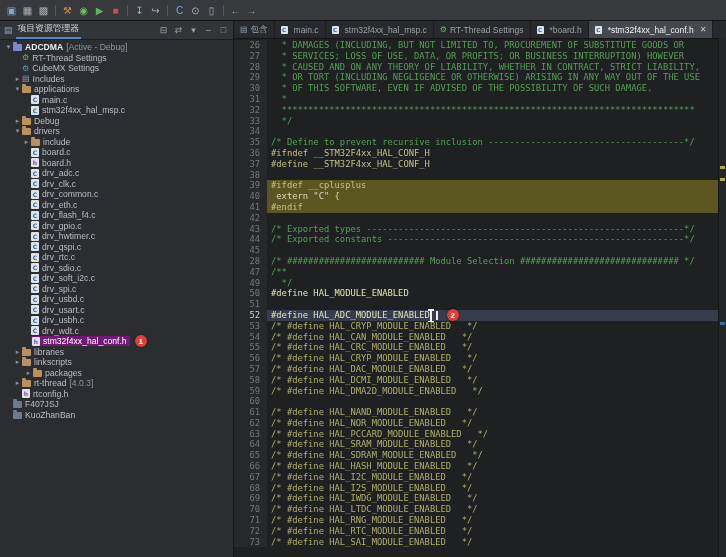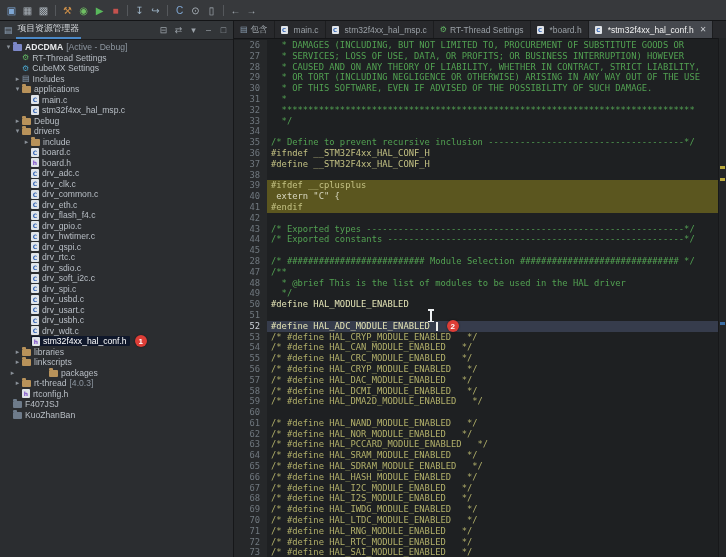--- a/index.html
+++ b/index.html
@@ -21,21 +21,21 @@
   .explorer-view-icon{color:#8fa3b8;font-size:9px;margin-right:3px;}
   .explorer-title{color:#d8dce0;border-bottom:2px solid #4a88c7;padding:1px 2px 2px 2px;}
   .hdr-icons{margin-left:auto;display:flex;gap:4px;}
   .hdr-icons span{color:#9aa1a8;font-size:9px;width:11px;text-align:center;}
   .tree{flex:1;overflow:hidden;padding-top:2px;font-size:8.6px;}
   .tree-row{height:10.5px;display:flex;align-items:center;white-space:nowrap;}
   .arrow{width:9px;font-size:7px;color:#8a9199;text-align:center;flex:none;}
   .lbl{color:#b9bfc6;}
   .bold .lbl{color:#e8eaec;font-weight:bold;}
   .suffix{color:#8d96a0;margin-left:3px;}
-  .rowsel{background:#0f172a;border-radius:1px;padding:0 3px 0 1px;display:flex;align-items:center;}
+  .rowsel{background:#701a75;border-radius:1px;padding:0 3px 0 1px;display:flex;align-items:center;}
   .rowsel .lbl{color:#ffffff;}
   .fic{width:8px;height:9px;background:#dfe3e8;border-radius:1px;color:#2c5fb3;
        font:bold 6px "DejaVu Sans",sans-serif;display:inline-flex;align-items:center;
        justify-content:center;margin-right:3px;flex:none;}
   .fic.h{color:#7a49c9;}
   .fol{width:9px;height:7px;background:#b8925a;border-radius:1px;position:relative;
        margin-right:3px;margin-top:1px;flex:none;}
   .fol::before{content:"";position:absolute;top:-2px;left:0;width:4px;height:2px;
        background:inherit;border-radius:1px 1px 0 0;}
   .fol.project{background:#7d88c9;}
@@ -332,21 +332,21 @@
               <span class="lbl">libraries</span>
             </span>
           </div>
           <div class="tree-row" style="padding-left: 13px;">
             <span class="arrow">▸</span>
             <span style="display: flex; align-items: center;">
               <span class="fol"></span>
               <span class="lbl">linkscripts</span>
             </span>
           </div>
-          <div class="tree-row" style="padding-left: 8px; gap: 32px;">
+          <div class="tree-row" style="padding-left: 24px;">
             <span class="arrow">▸</span>
             <span style="display: flex; align-items: center;">
               <span class="fol"></span>
               <span class="lbl">packages</span>
             </span>
           </div>
           <div class="tree-row" style="padding-left: 13px;">
             <span class="arrow">▸</span>
             <span style="display: flex; align-items: center;">
               <span class="fol"></span>
@@ -486,24 +486,20 @@
             <span class="ln">45</span>
             <span class="txt s-w"></span>
           </div>
           <div class="code-line">
             <span class="ln">28</span>
             <span class="txt s-c">/* ########################## Module Selection ############################## */</span>
           </div>
           <div class="code-line">
             <span class="ln">47</span>
             <span class="txt s-c">/**</span>
-          </div>
-          <div class="code-line">
-            <span class="ln">48</span>
-            <span class="txt s-c">  * @brief This is the list of modules to be used in the HAL driver</span>
           </div>
           <div class="code-line">
             <span class="ln">49</span>
             <span class="txt s-c">  */</span>
           </div>
           <div class="code-line">
             <span class="ln">50</span>
             <span class="txt s-b">#define HAL_MODULE_ENABLED</span>
           </div>
           <div class="code-line">

